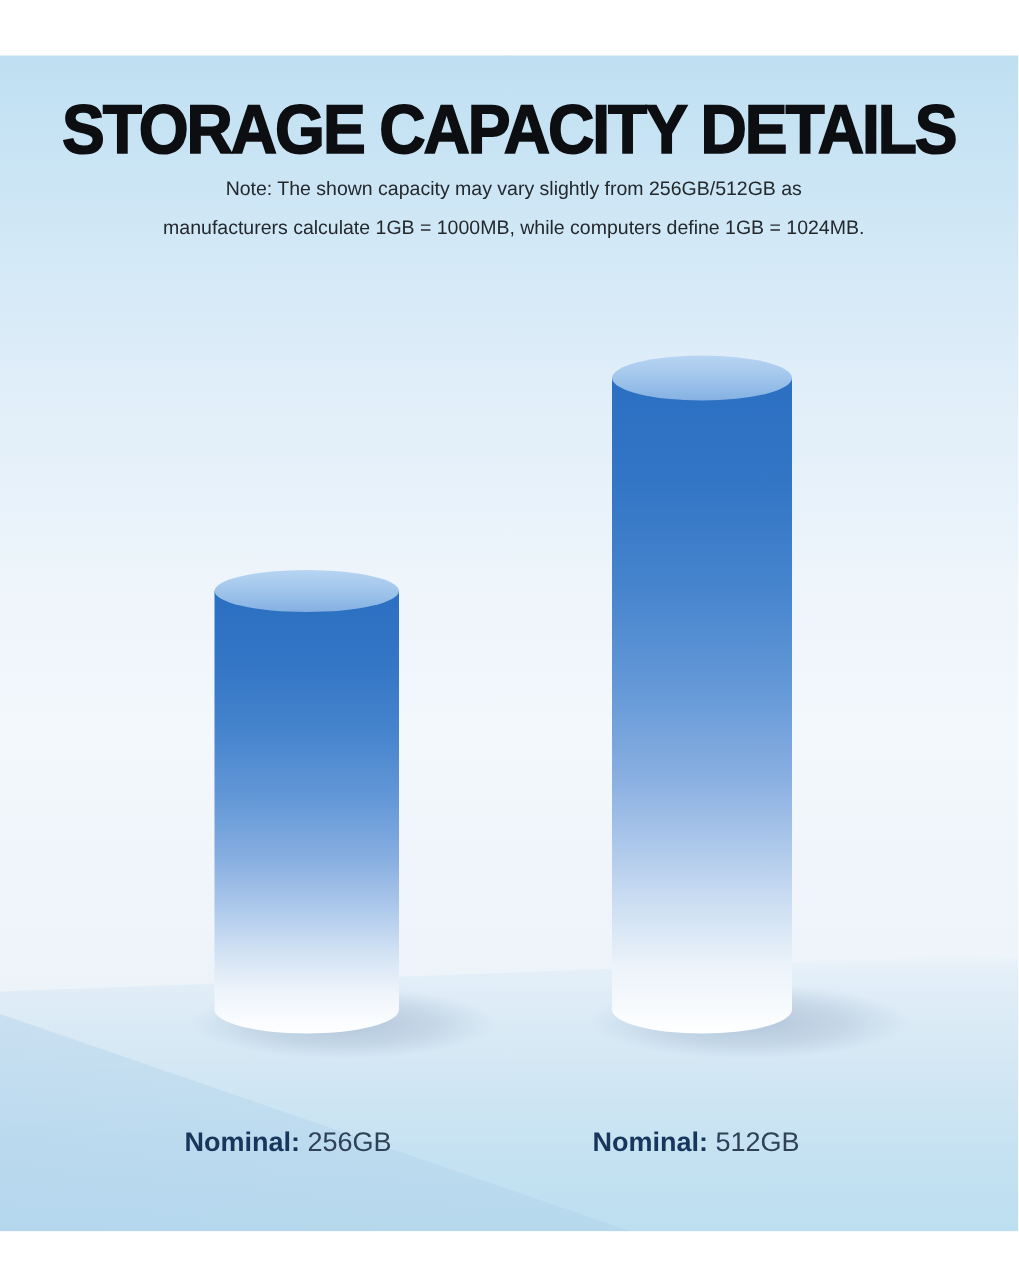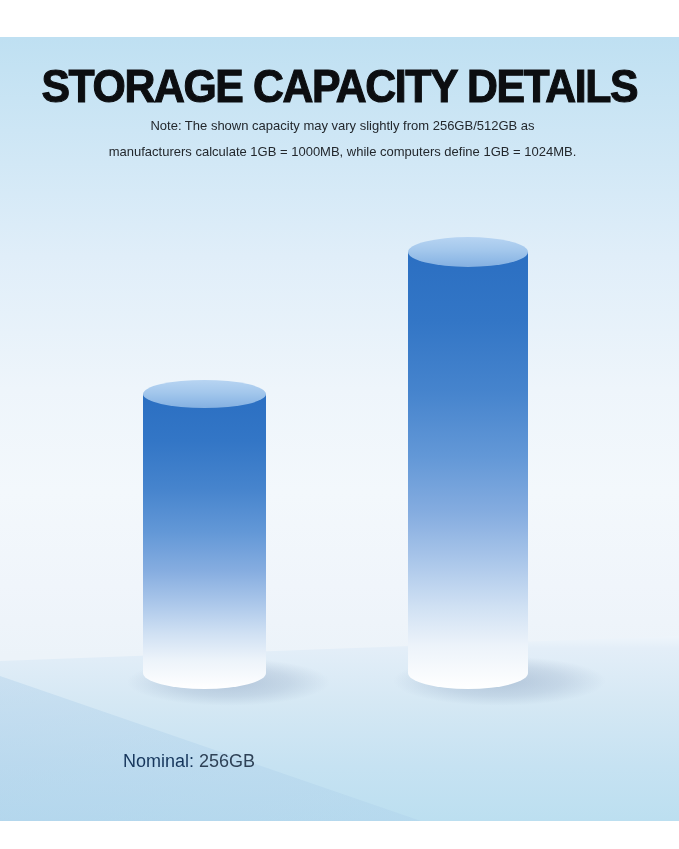--- a/index.html
+++ b/index.html
@@ -58,21 +58,21 @@
   .cyl.c256 .body{top:14px;height:295px;}
   
   .cyl.c512{left:408px;top:200px;width:120px;height:452px;}
   .cyl.c512 .cap{height:30px;}
   .cyl.c512 .body{top:15px;height:437px;}
   .label{
     position:absolute;top:711px;font-size:18px;line-height:26px;color:#2e4156;
   }
   .label.l1{left:123px;}
   .label.l2{left:395px;}
-  .label b{font-weight:400;color:#16365c;}
+  .label b{font-weight:700;color:#16365c;}
 </style>
 </head>
 <body>
 
 <div class="page">
 
   <div class="floor"></div>
   <div class="floor-wedge"></div>
 
   <div class="title">
@@ -95,15 +95,16 @@
   <div class="cyl c512">
     <div class="body"></div>
     <div class="cap"></div>
   </div>
 
   <div class="label l1">
     <div><b>Nominal:</b><span> 256GB</span></div>
   </div>
 
   <div class="label l2">
+    <div><b>Nominal:</b><span> 512GB</span></div>
   </div>
 
 </div>
 
 </body></html>

